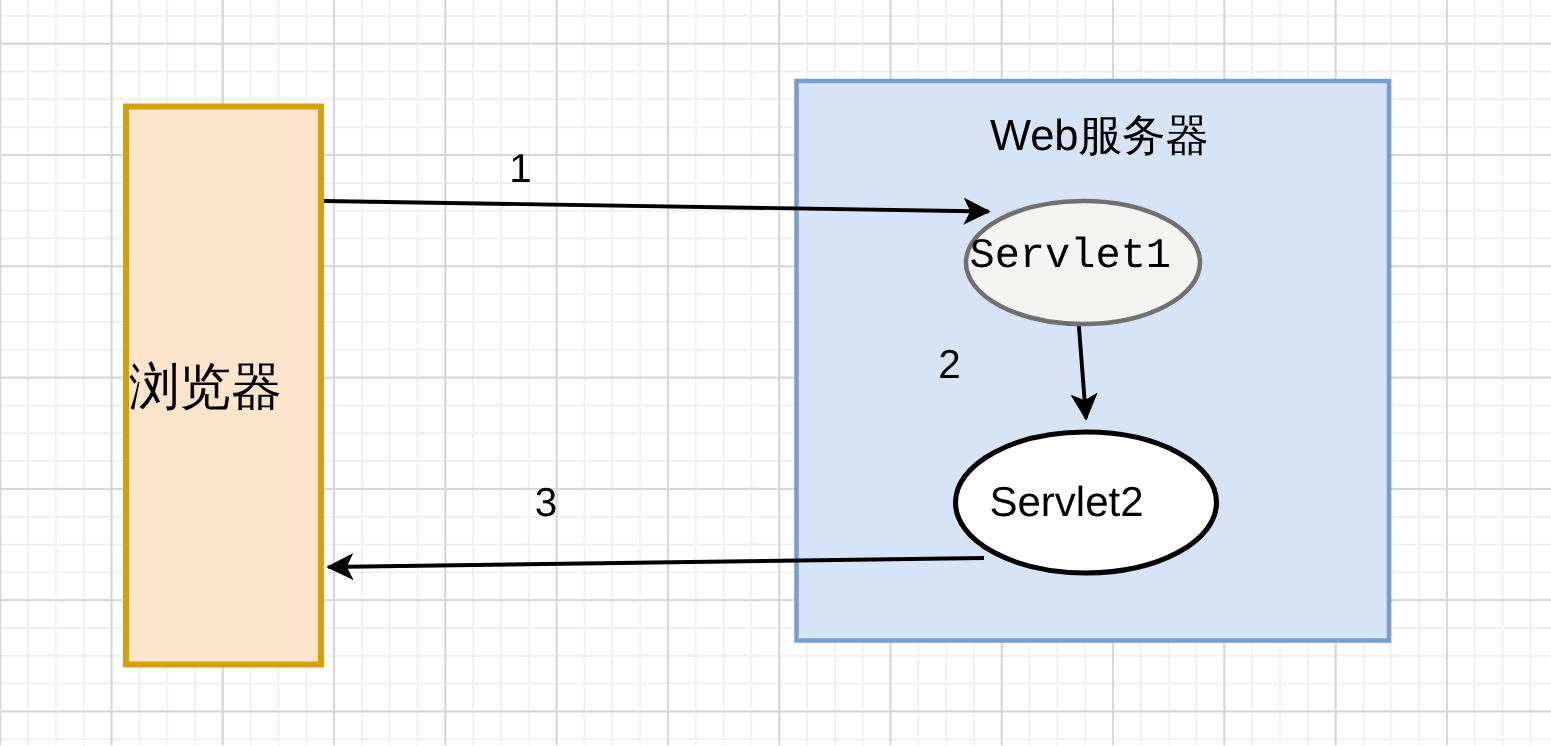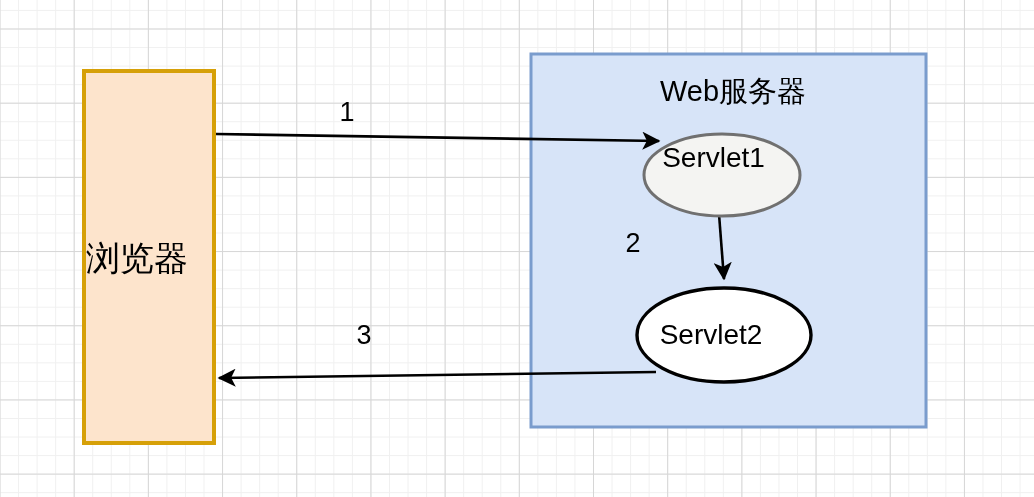--- a/index.html
+++ b/index.html
@@ -58,22 +58,23 @@
     left: 531px;
     top: 77px;
     width: 404px;
     font-size: 29px;
   }
   .ellipse-label {
     font-size: 28px;
   }
   .servlet1-label {
     left: 643px;
-    top: 144px;
+    top: 158px;
     width: 141px;
+    font-family: Liberation Mono, monospace;
   }
   .servlet2-label {
     left: 637px;
     top: 321px;
     width: 148px;
   }
   .edge-label {
     position: absolute;
     font-size: 27px;
     color: #000000;

